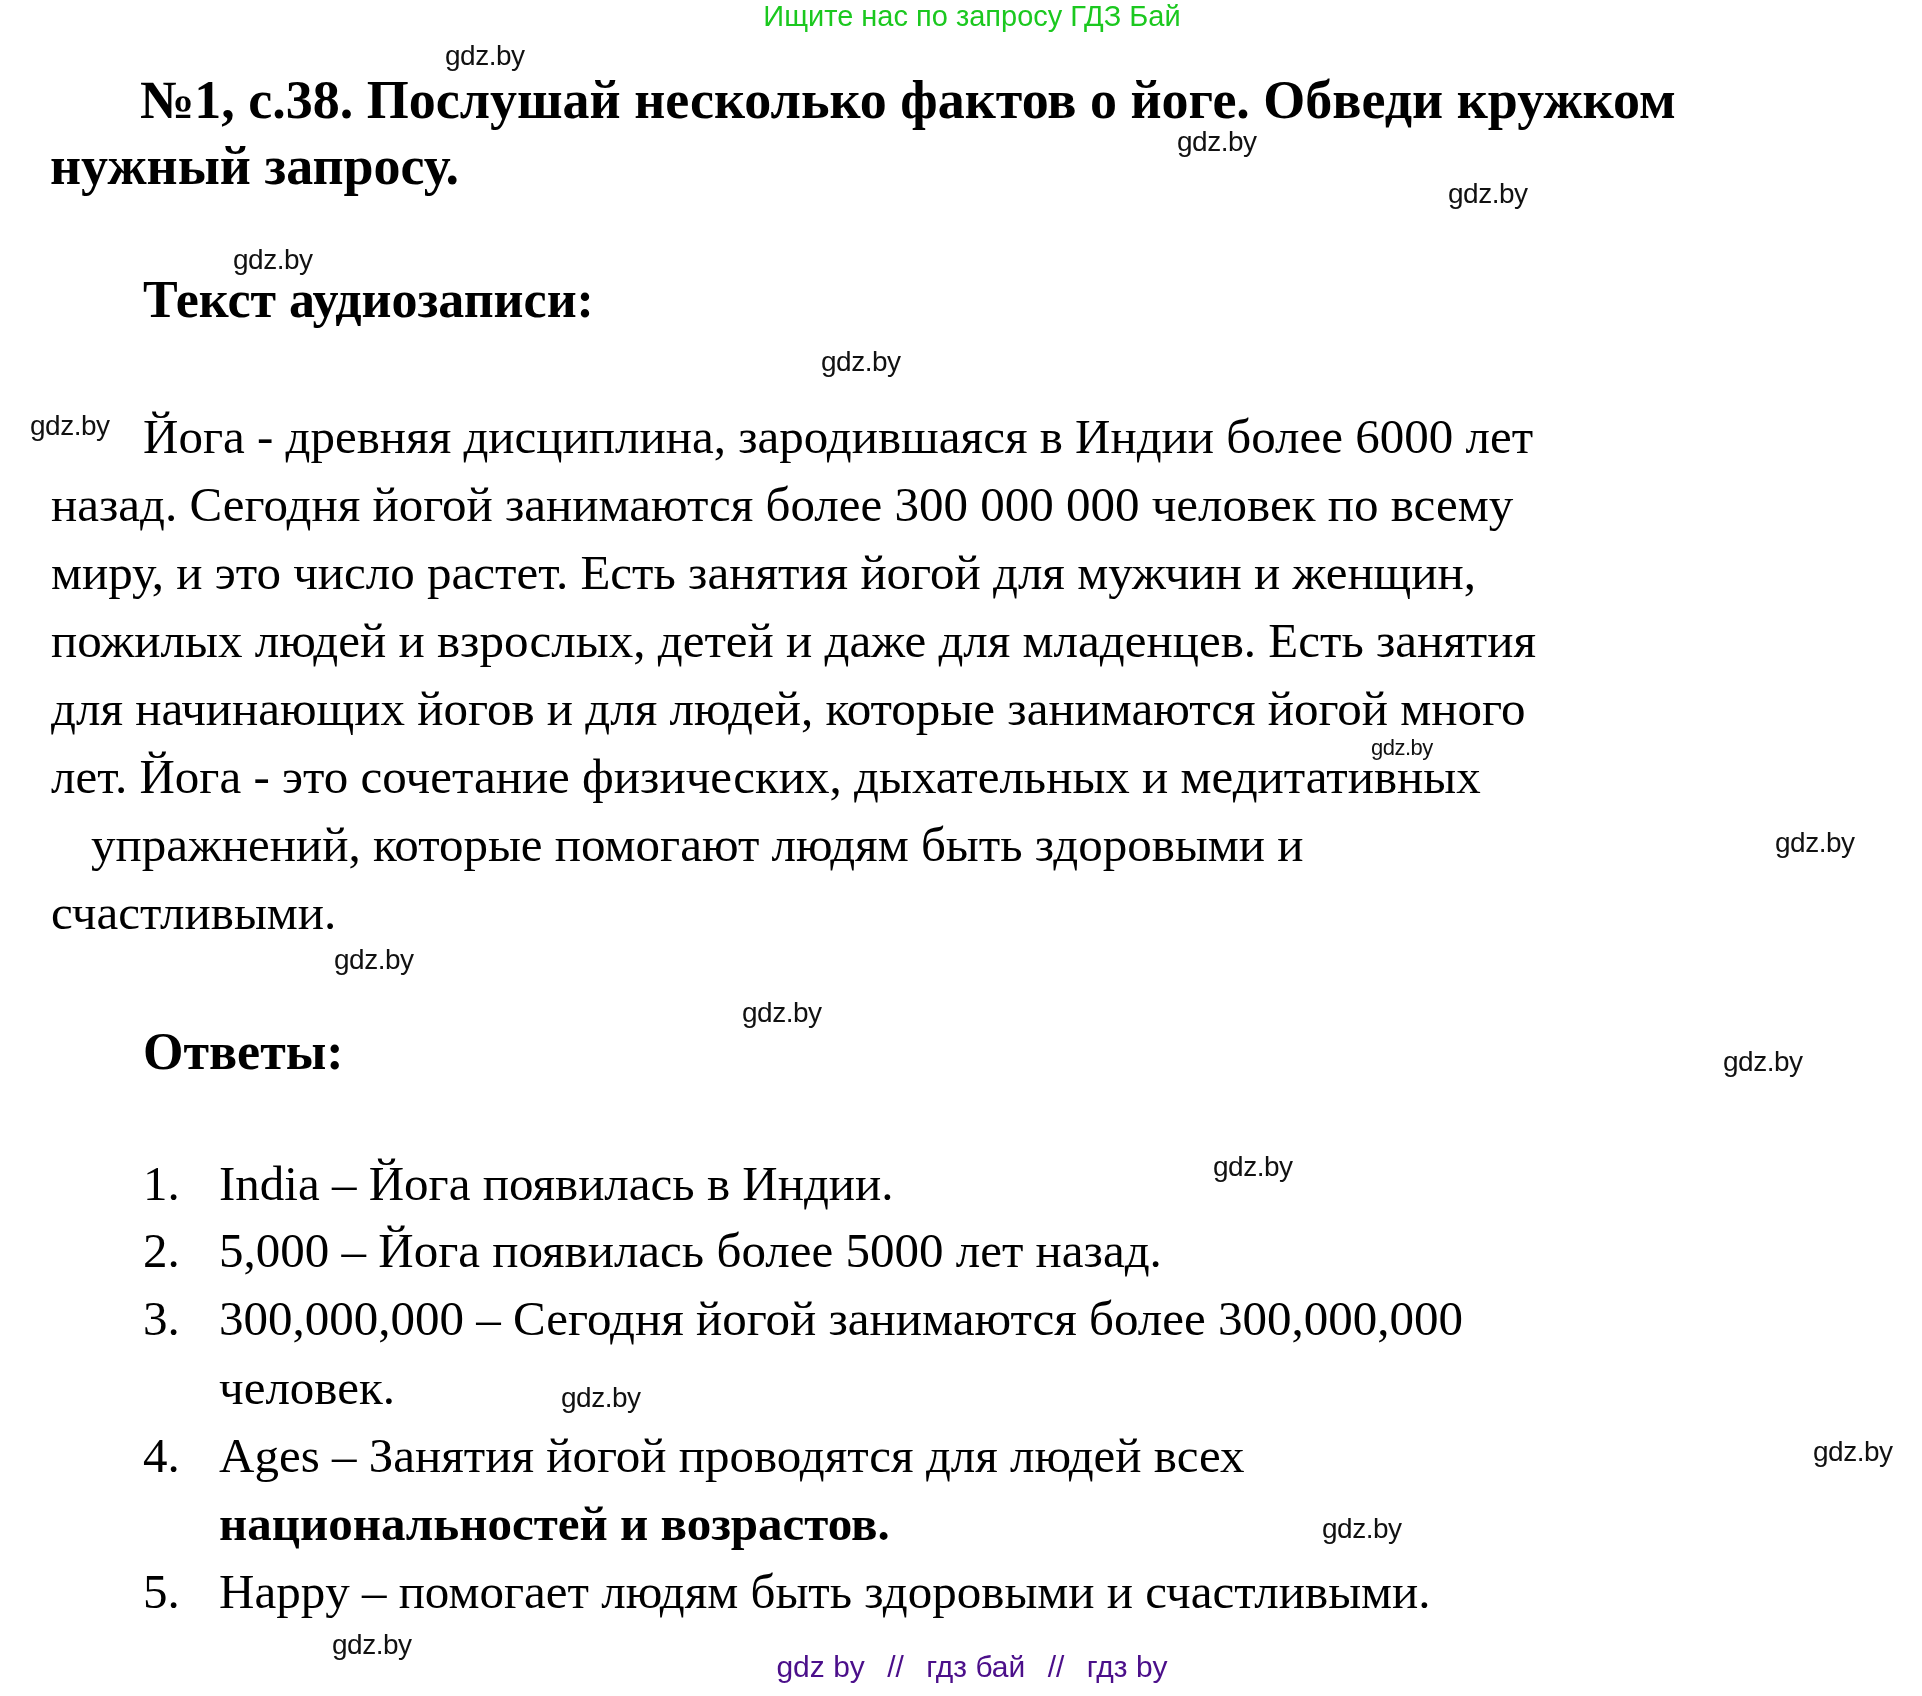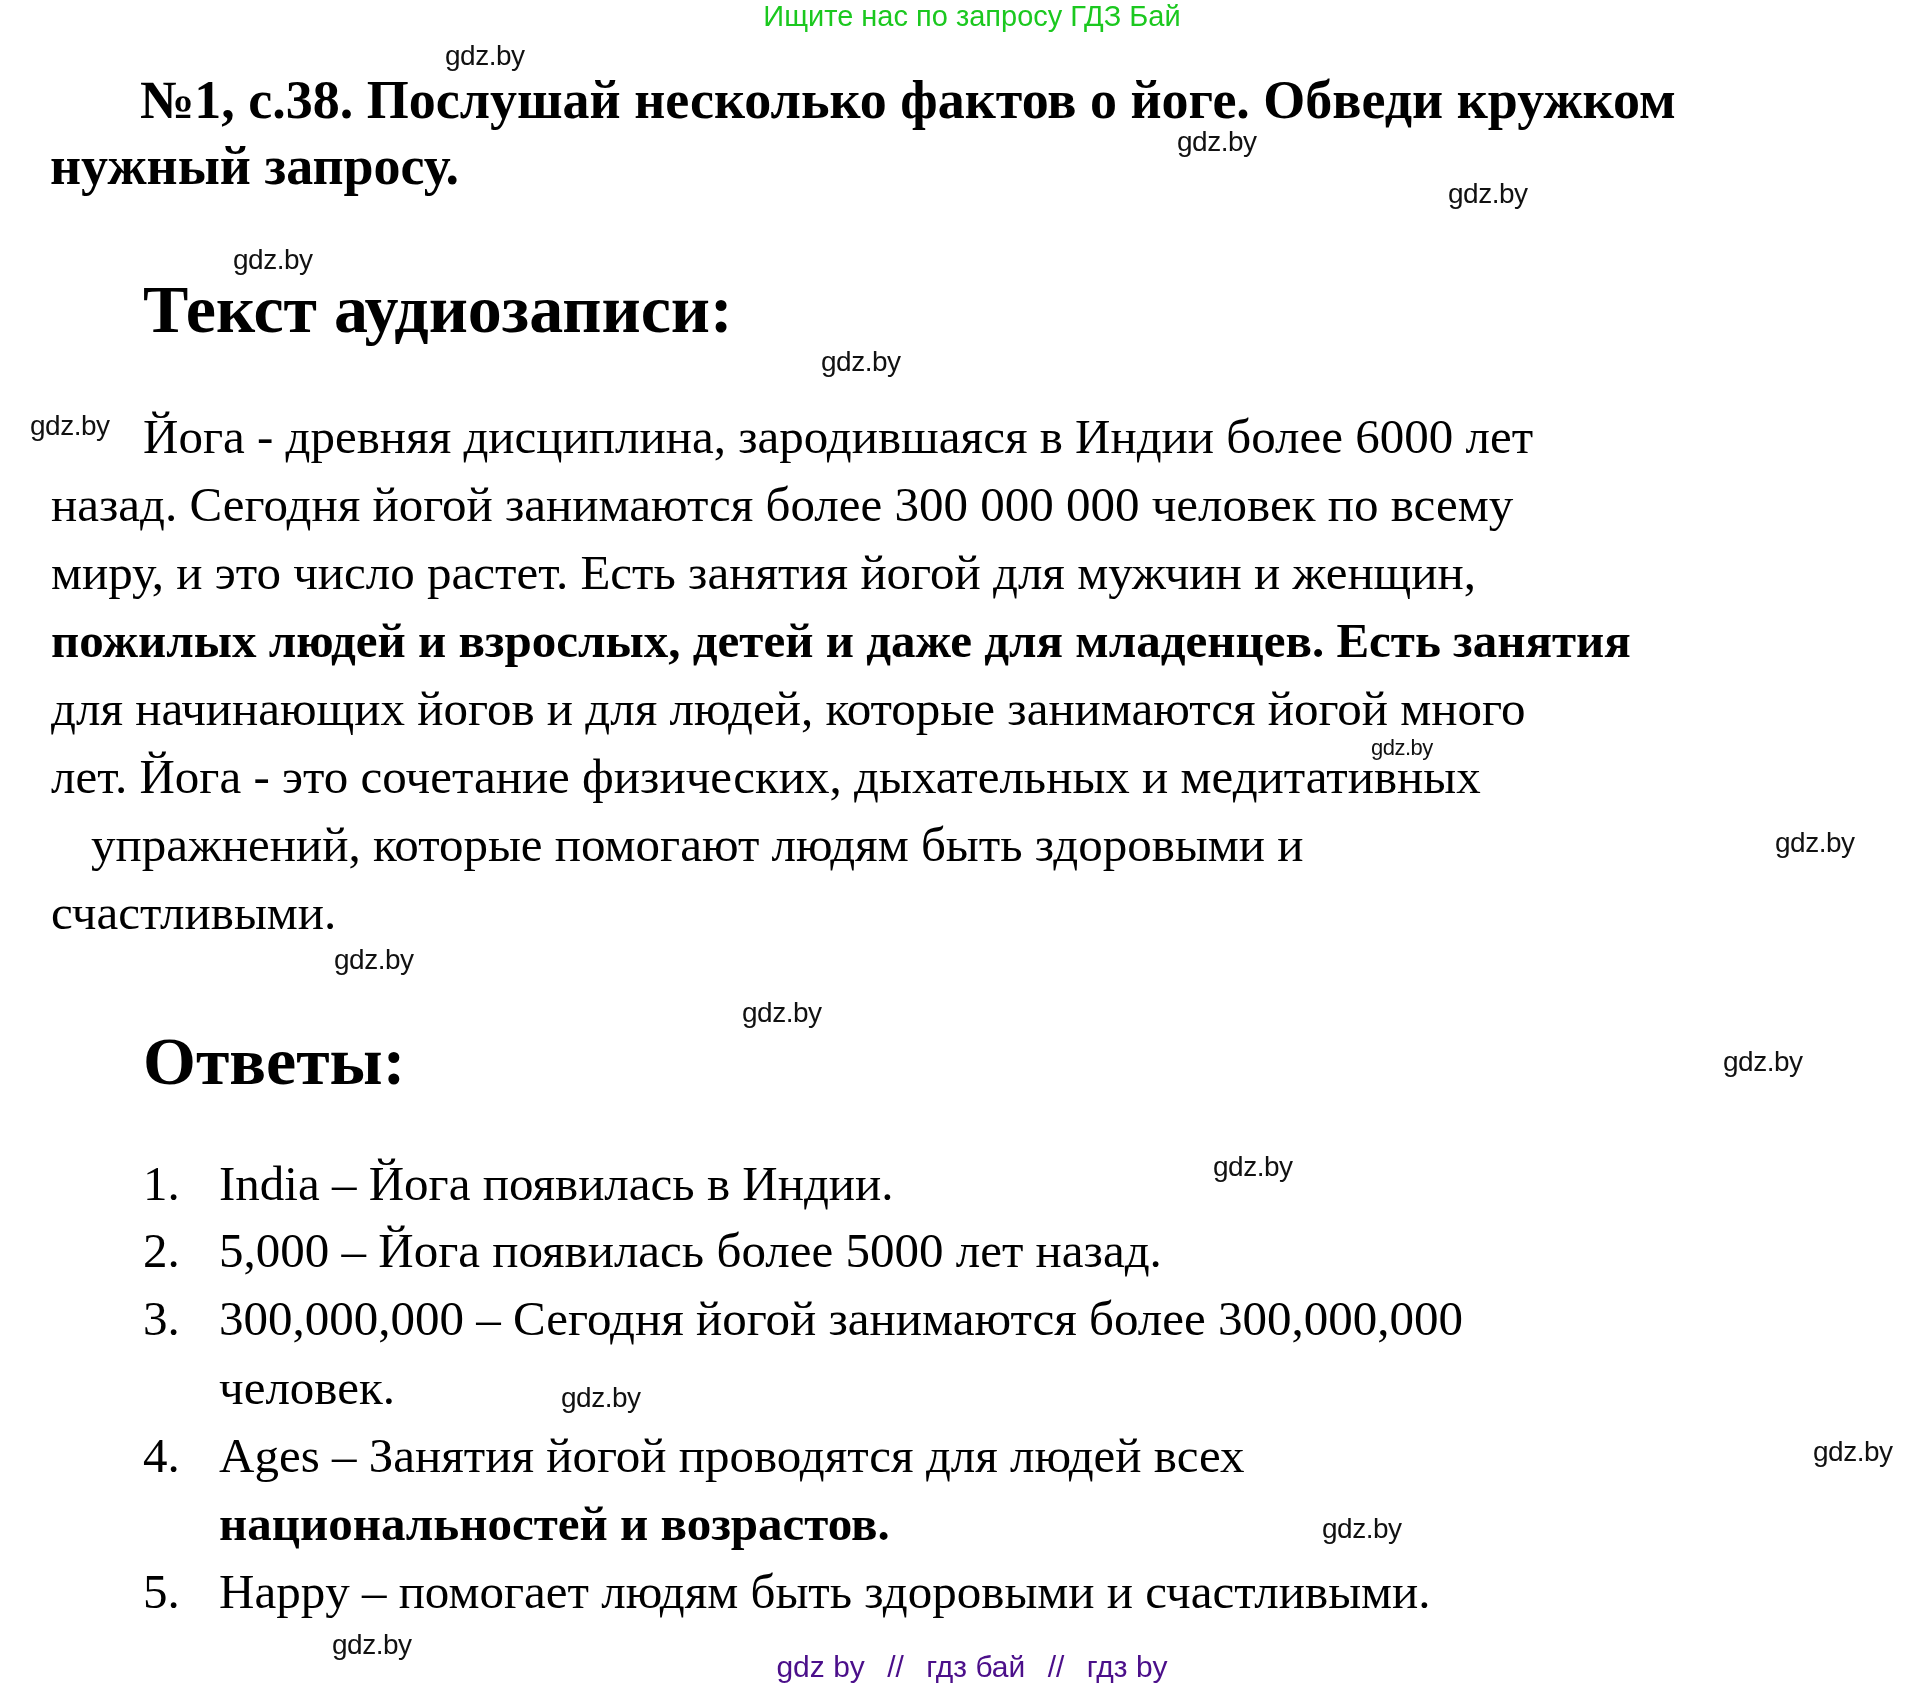--- a/index.html
+++ b/index.html
@@ -1,21 +1,21 @@
 <!DOCTYPE html>
 <html><head>
 <meta charset="utf-8">
 <style>
   html, body { margin: 0; padding: 0; background: #ffffff; }
   body { width: 1922px; height: 1696px; position: relative; overflow: hidden; }
   .page { position: absolute; left: 0; top: 0; width: 1922px; height: 1340px; background: #fff; }
   .abs { position: absolute; white-space: nowrap; }
   .promo { font-family: "Liberation Sans", sans-serif; font-size: 29px; color: #1bc81f; left: 0; width: 1944px; text-align: center; top: 0; }
   .title { font-family: "Liberation Serif", serif; font-weight: bold; font-size: 54px; color: #000; line-height: 60px; }
-  .h2 { font-family: "Liberation Serif", serif; font-weight: bold; font-size: 68px; color: #000; }
+  .h2 { font-family: "Liberation Serif", serif; font-weight: bold; font-size: 52px; color: #000; }
   .para { font-family: "Liberation Serif", serif; font-size: 49px; color: #000; line-height: 68px; }
   .wm { font-family: "Liberation Sans", sans-serif; font-size: 28px; color: #111; letter-spacing: -0.5px; }
   .wm.small { font-size: 22px; }
   .ans-num { font-family: "Liberation Serif", serif; font-size: 49px; color: #000; }
   .ans-text { font-family: "Liberation Serif", serif; font-size: 49px; color: #000; }
   .footer { font-family: "Liberation Sans", sans-serif; font-size: 30px; color: #4b0f8a; left: 0; width: 1944px; text-align: center; }
   .footer span { display: inline-block; }
   .sep { margin: 0 14px; }
 </style>
 </head>
@@ -26,21 +26,21 @@
   <div class="abs promo" style="top:0px;">Ищите нас по запросу ГДЗ Бай</div>
 
   <div class="abs title" style="left:140px; top:70px;">№1, с.38. Послушай несколько фактов о йоге. Обведи кружком</div>
   <div class="abs title" style="left:50px; top:136px;">нужный запросу.</div>
 
   <div class="abs h2" style="left:143px; top:270px;">Текст аудиозаписи:</div>
 
   <div class="abs para" style="left:143px; top:403px;">Йога - древняя дисциплина, зародившаяся в Индии более 6000 лет</div>
   <div class="abs para" style="left:51px; top:471px;">назад. Сегодня йогой занимаются более 300 000 000 человек по всему</div>
   <div class="abs para" style="left:51px; top:539px;">миру, и это число растет. Есть занятия йогой для мужчин и женщин,</div>
-  <div class="abs para" style="left:51px; top:607px;font-weight:bold;">пожилых людей и взрослых, детей и даже для младенцев. Есть занятия</div>
+  <div class="abs para" style="left:51px; top:607px;">пожилых людей и взрослых, детей и даже для младенцев. Есть занятия</div>
   <div class="abs para" style="left:51px; top:675px;">для начинающих йогов и для людей, которые занимаются йогой много</div>
   <div class="abs para" style="left:51px; top:743px;">лет. Йога - это сочетание физических, дыхательных и медитативных</div>
   <div class="abs para" style="left:51px; top:811px;margin-left:40px;">упражнений, которые помогают людям быть здоровыми и</div>
   <div class="abs para" style="left:51px; top:879px;">счастливыми.</div>
 
   <div class="abs h2" style="left:143px; top:1022px;">Ответы:</div>
 
   <div class="abs ans-num" style="left:143px; top:1155px;">1.</div>
   <div class="abs ans-text" style="left:219px; top:1155px;">India – Йога появилась в Индии.</div>
 

